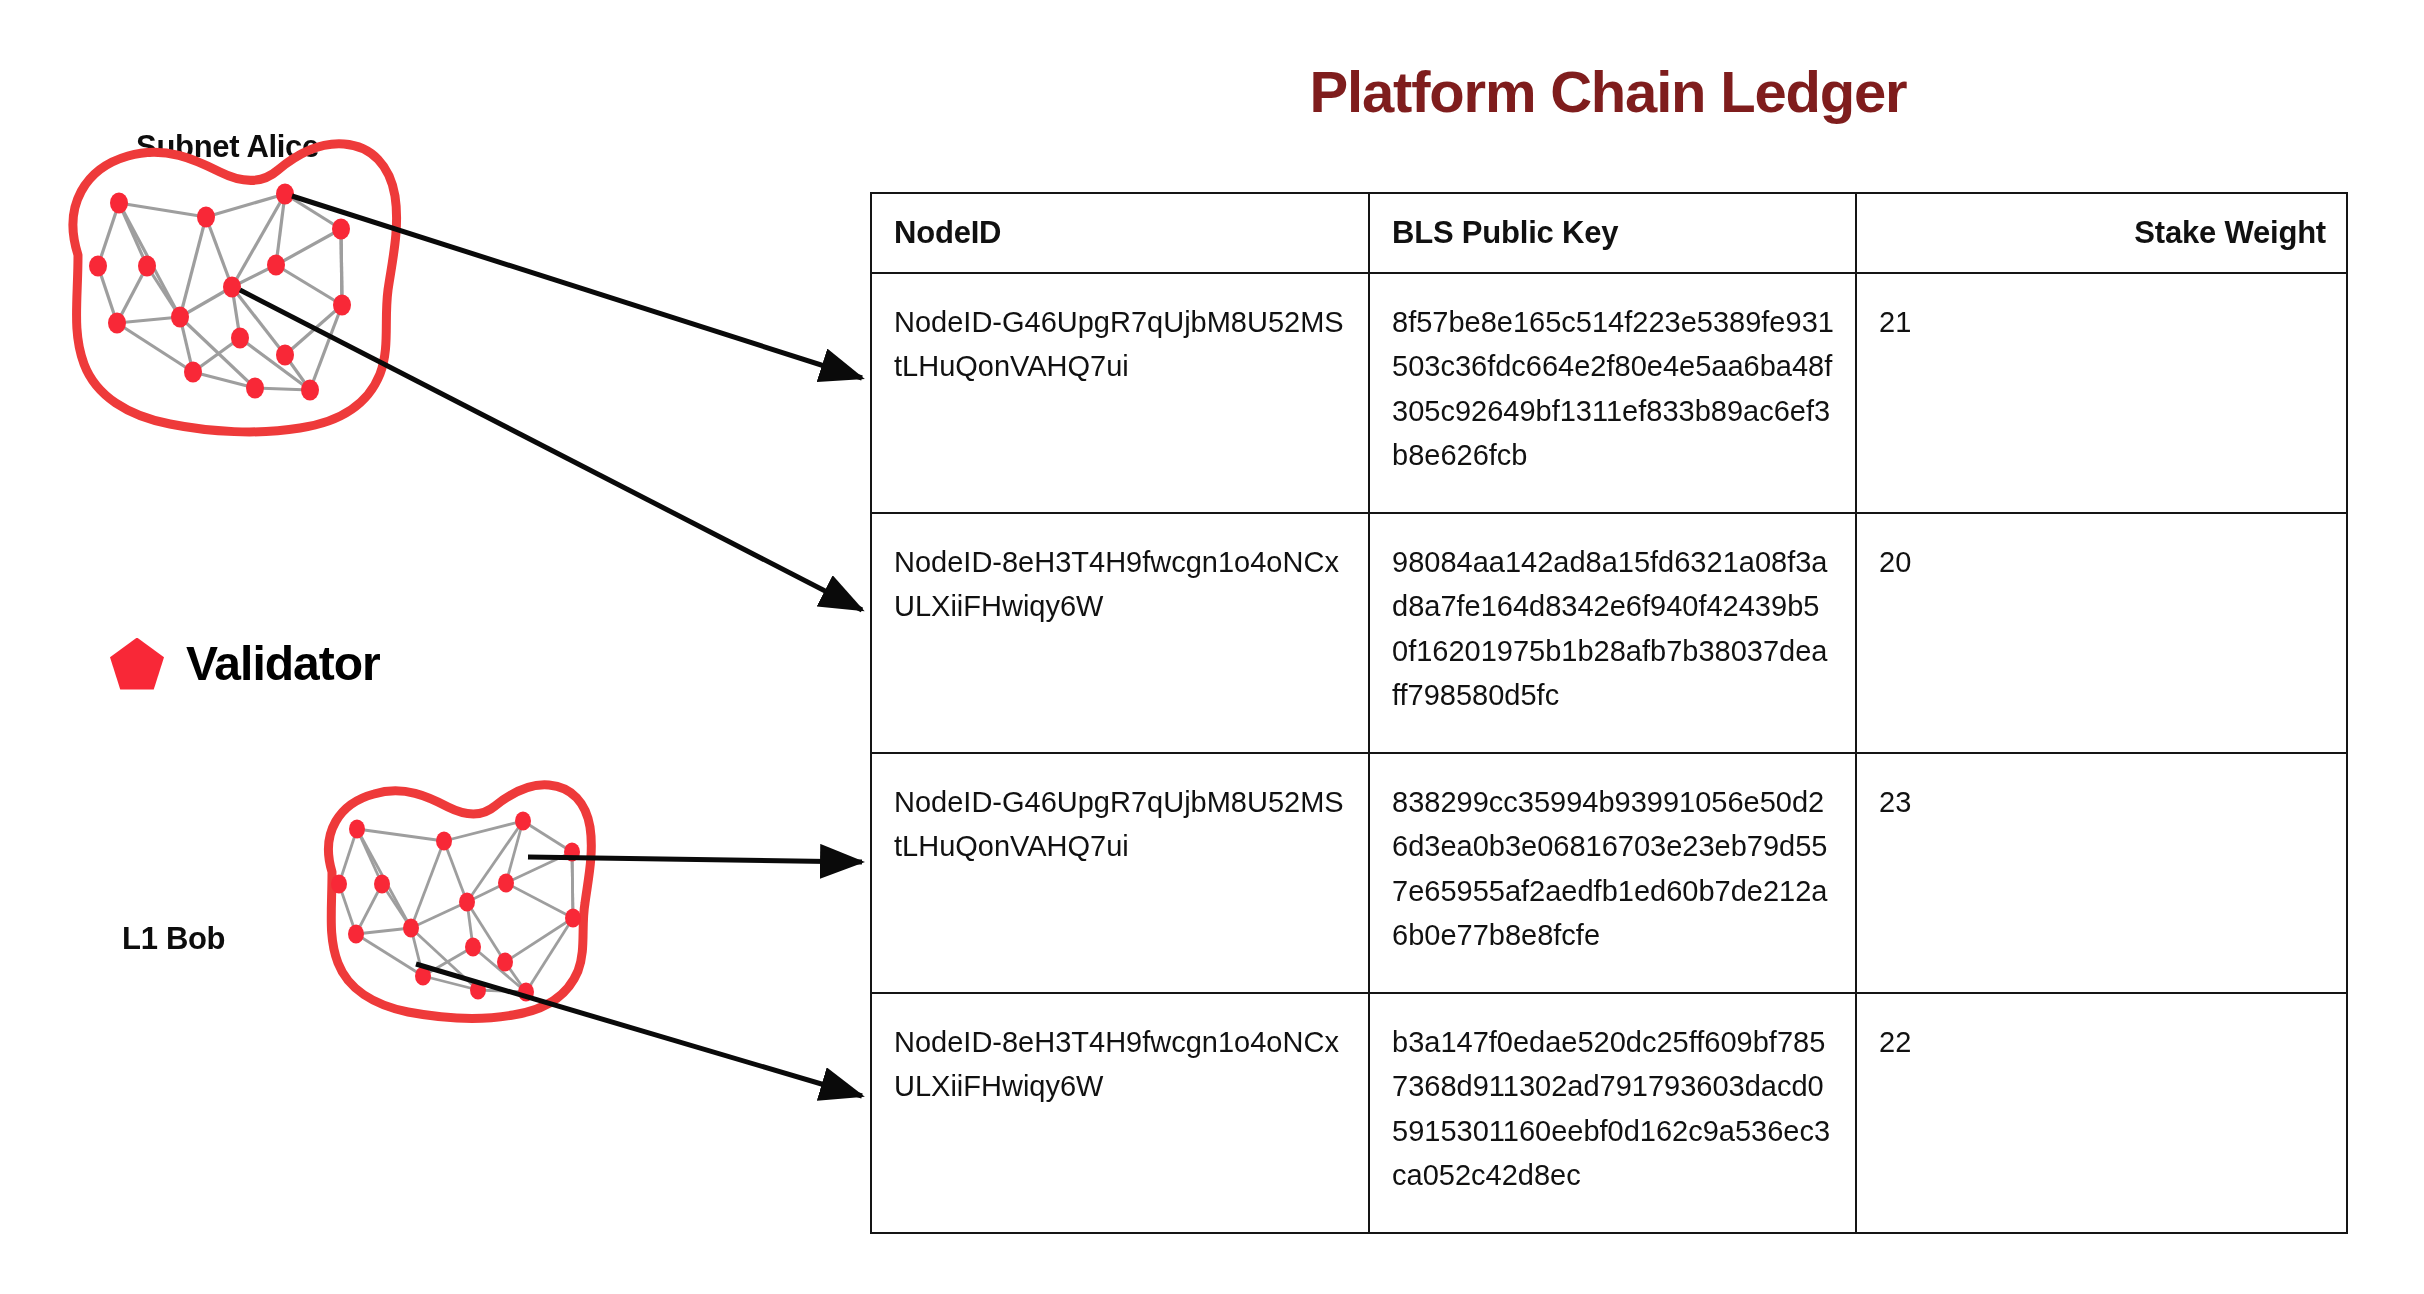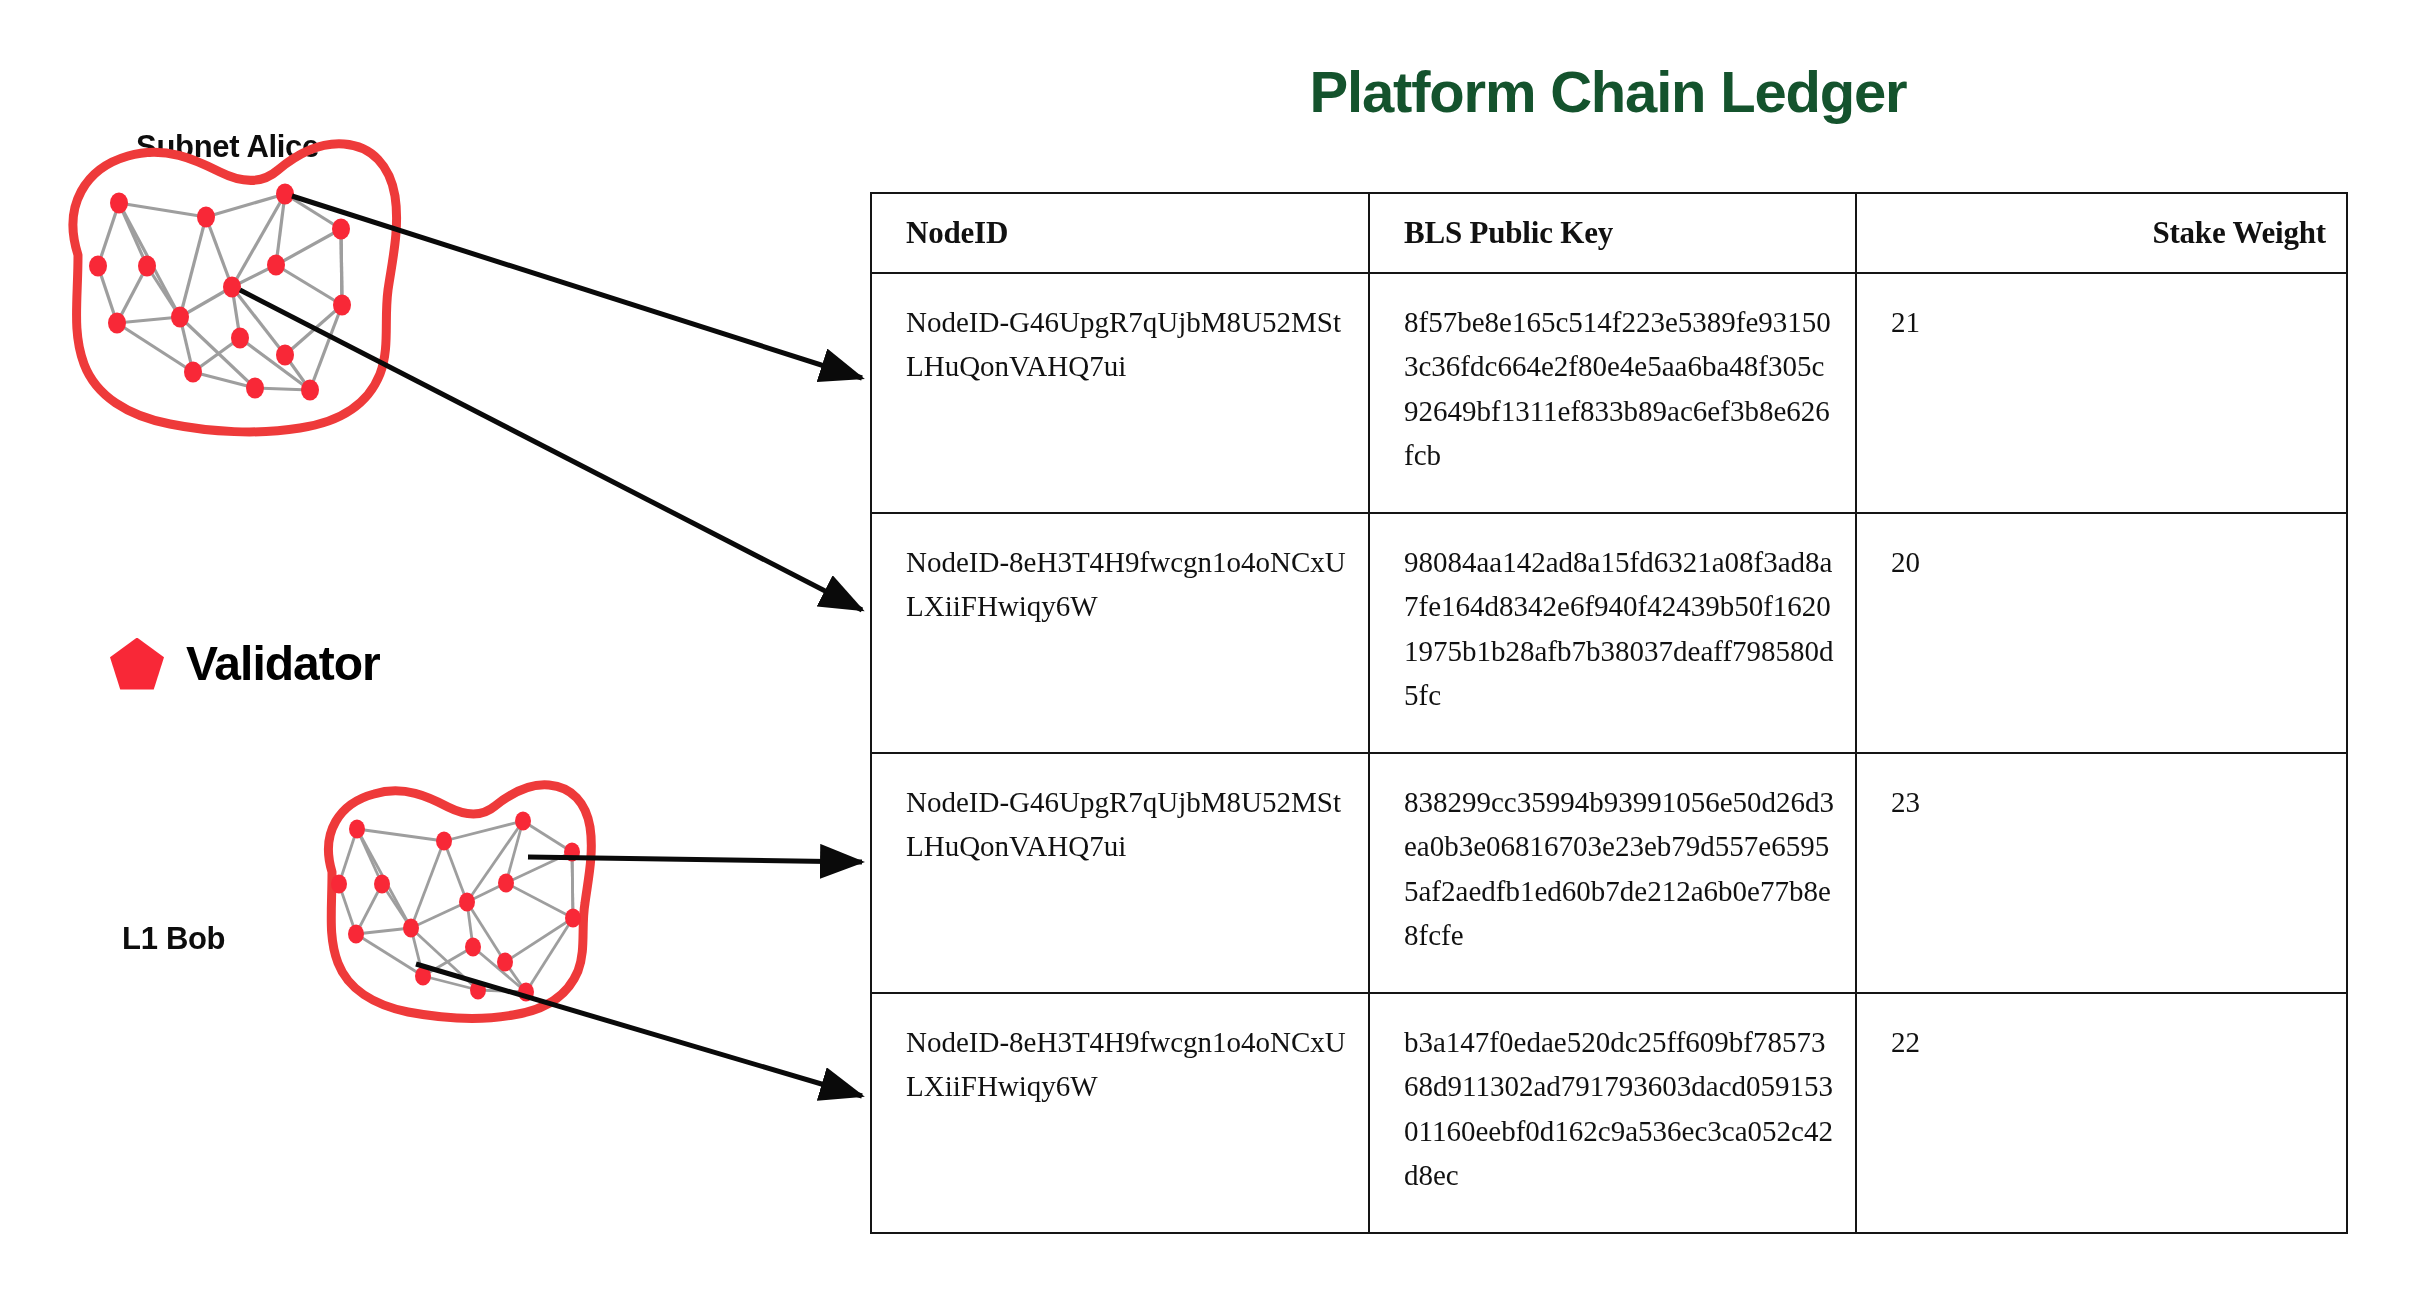--- a/index.html
+++ b/index.html
@@ -80,40 +80,39 @@
   
   #ledger-title {
     position: absolute;
     left: 870px;
     top: 58px;
     width: 1476px;
     text-align: center;
     font-size: 58px;
     font-weight: bold;
     letter-spacing: -1.2px;
-    color: #14532d;
+    color: #7f1d1d;
   }
 
   #ledger-table {
     position: absolute;
     left: 870px;
     top: 192px;
     width: 1476px;
     border-collapse: collapse;
     table-layout: fixed;
   }
   #ledger-table th,
   #ledger-table td {
     border: 2px solid #151515;
     vertical-align: top;
-    padding: 26px 20px 0 34px;
+    padding: 26px 20px 0 22px;
     font-size: 29px;
     line-height: 1.53;
     word-break: break-all;
-    font-family: Liberation Serif, serif;
   }
   #ledger-table th {
     height: 78px;
     padding-top: 0;
     vertical-align: middle;
     font-weight: bold;
     font-size: 31px;
     letter-spacing: -0.2px;
     text-align: left;
   }

